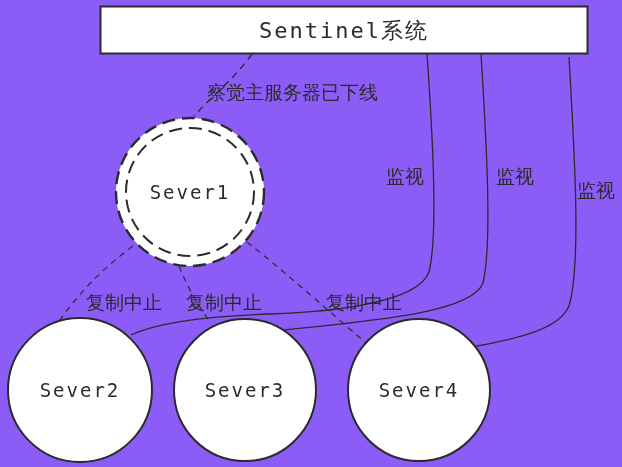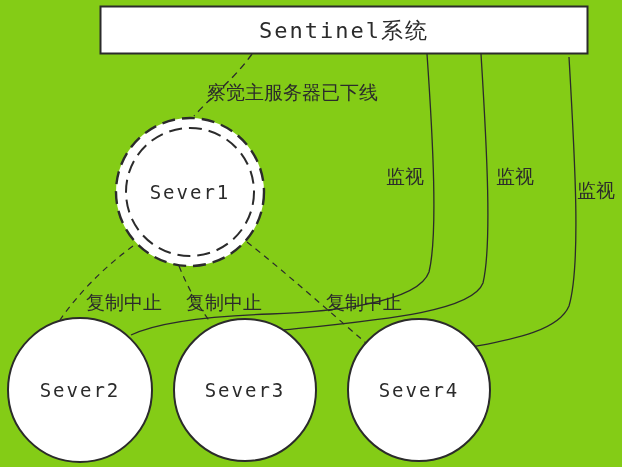--- a/index.html
+++ b/index.html
@@ -4,21 +4,21 @@
 <style>
   html, body {
     margin: 0;
     padding: 0;
     background: #ffffff;
   }
   .stage {
     position: relative;
     width: 622px;
     height: 467px;
-    background: #84cc16;
+    background: #8b5cf6;
     overflow: hidden;
     font-family: "DejaVu Sans", sans-serif;
   }
   svg { display: block; }
   .node-label {
     font-family: "DejaVu Sans Mono", monospace;
     font-size: 19px;
     letter-spacing: 2px;
     fill: #2b2b2b;
   }

